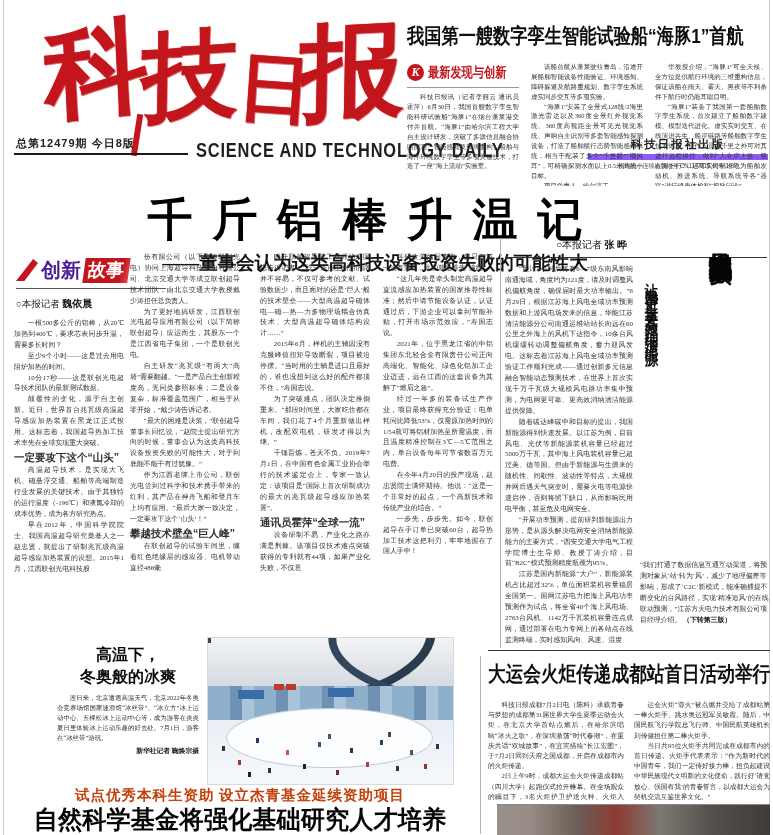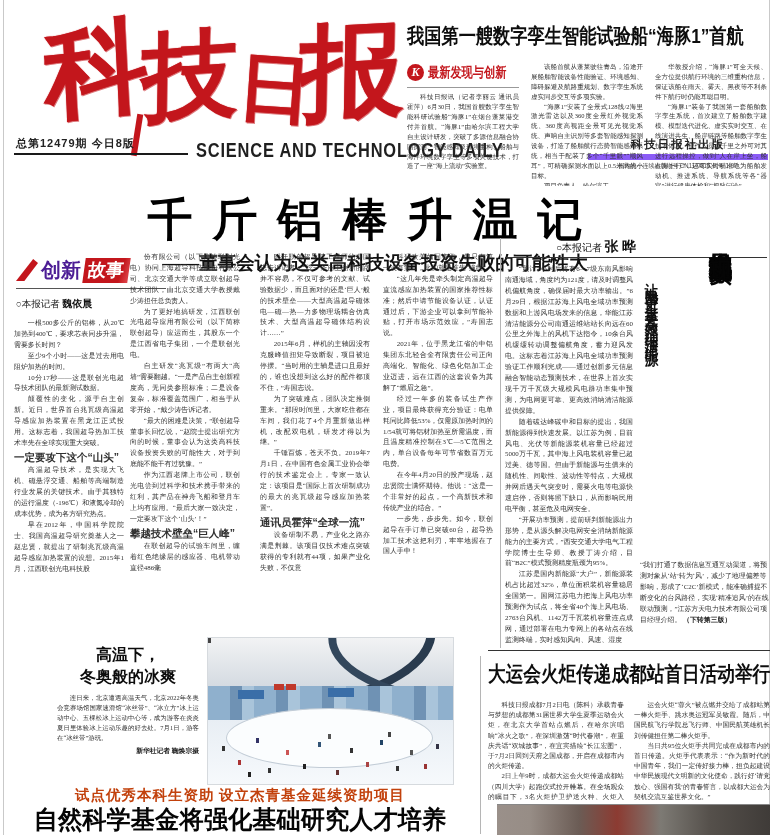--- a/index.html
+++ b/index.html
@@ -46,21 +46,21 @@
   .story-byline{position:absolute;left:16px;top:297px;font-size:9.5px;color:#111;}
   .story-byline b{font-size:10px;}
   .s-col{position:absolute;width:110px;overflow:hidden;font-size:6.9px;line-height:1.58;}
   #story-c1{left:14px;top:318px;height:312px;}
   #story-c2{left:130px;top:252px;height:378px;}
   #story-c3{left:260px;top:252px;height:378px;}
   #story-c4{left:383px;top:252px;height:378px;}
   
   .vrule{position:absolute;width:1px;background:#b5b5b5;}
   .wind-byline{position:absolute;left:556px;top:238px;font-size:10px;color:#111;}
-  .wind-byline b{font-size:14px;}
+  .wind-byline b{font-size:10px;}
   .wind-rule{position:absolute;left:505px;top:257px;width:262px;height:1px;background:#333;}
   .wind-body{position:absolute;left:505px;top:264px;width:128px;height:382px;overflow:hidden;font-size:6.9px;line-height:1.58;}
   .wind-vsub{position:absolute;left:642px;top:272px;height:296px;writing-mode:vertical-rl;text-orientation:upright;
              font-family:"Liberation Sans",sans-serif;font-weight:bold;font-size:13.5px;letter-spacing:5px;color:#101010;}
   .wind-vhead{position:absolute;left:706px;top:234px;height:400px;writing-mode:vertical-rl;text-orientation:upright;
               font-family:"Liberation Sans",sans-serif;font-weight:bold;font-size:23px;color:#050505;letter-spacing:0.5px;}
   .wind-cont{position:absolute;left:640px;top:560px;width:130px;height:64px;overflow:hidden;font-size:6.9px;line-height:1.58;}
   .wind-cont .jump{font-weight:bold;white-space:nowrap;}
   
   .photo{position:absolute;left:207px;top:637px;width:245px;height:146px;overflow:hidden;background:#eef2f6;border:1px solid #d6dade;}

